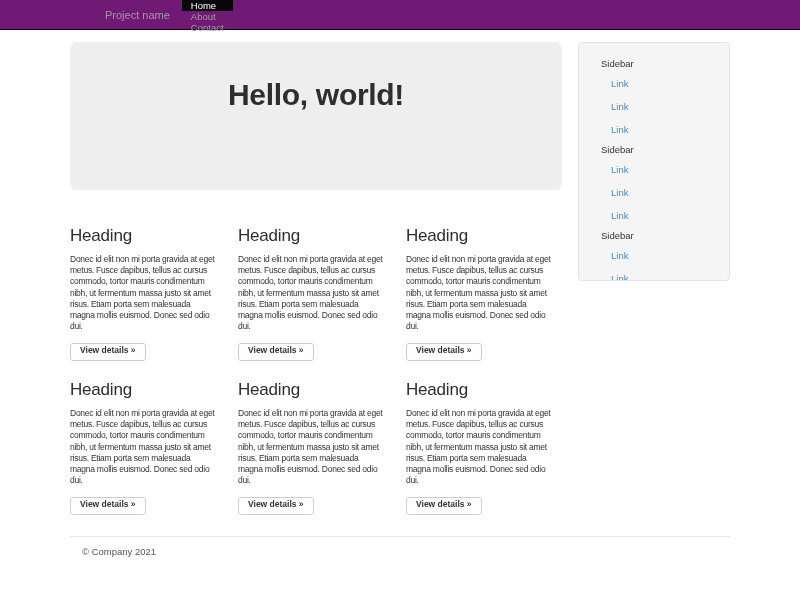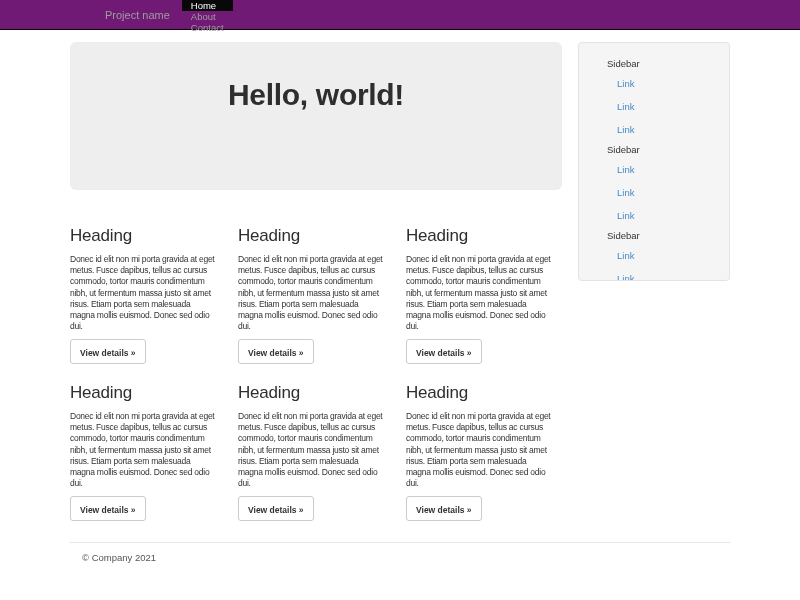--- a/index.html
+++ b/index.html
@@ -14,21 +14,21 @@
   .nav-menu { list-style:none; display:flex; align-items:stretch;flex-direction:column; }
   .nav-item { display:flex; align-items:center; padding:0 9px; font-size:9.5px;
     color:#9d9d9d; cursor:pointer; }
   .nav-item.active { background:#080808; color:#fff; }
 
   
   .container { width:660px; margin:0 auto; }
   .row-main { display:flex; padding-top:12px; }
   .main-col { width:492px; }
   .sidebar { width:152px; margin-left:16px; height:239px; background:#f5f5f5;
-    border:1px solid #e3e3e3; border-radius:4px; padding:12px 16px 6px; overflow:hidden; }
+    border:1px solid #e3e3e3; border-radius:4px; padding:12px 10px 6px; overflow:hidden; }
 
   
   .jumbotron { height:148px; background:#eee; border-radius:6px; padding:22px 38px 0;text-align:center; }
   .jumbotron h1 { font-size:30px; font-weight:bold; color:#2e2e2e;
     letter-spacing:-0.3px; margin:14px 0 12px; }
   .jumbotron p { font-size:11.5px; line-height:18.5px; color:#474747;
     letter-spacing:-0.1px; white-space:pre-line; }
 
   
   .side-title { font-size:9.5px; color:#333; padding:3px 0 3px 12px; }
@@ -38,21 +38,21 @@
   
   .cards-row { display:flex; margin-top:19px; }
   .cards-row + .cards-row { margin-top:2px; }
   .card { width:156px; margin-right:12px; }
   .card:last-child { margin-right:0; }
   .card h2 { font-size:17px; font-weight:normal; color:#2e2e2e; line-height:20px;
     margin:17px 0 8px; letter-spacing:-0.2px; }
   .card p { font-size:8.5px; line-height:11.2px; color:#333; letter-spacing:-0.25px;
     white-space:pre-line; height:79px; margin-bottom:6px; }
   .btn { display:inline-block; font-size:8.5px; font-weight:bold; color:#333;
-    background:#fff; border:1px solid #ccc; border-radius:3px; padding:8px 9px 5px;
+    background:#fff; border:1px solid #ccc; border-radius:3px; padding:1px 9px 5px;
     text-decoration:none; cursor:pointer; }
 
   
   .footer { margin-top:21px; border-top:1px solid #e7e7e7; }
   .footer p { font-size:9.5px; color:#555; padding:9px 0 0 12px; }
 </style>
 </head>
 <body>
 
 <nav class="navbar">

